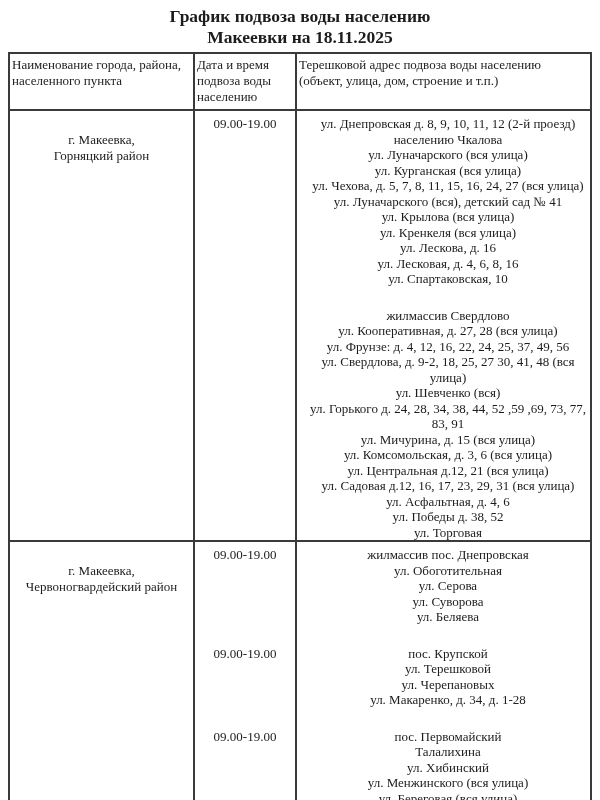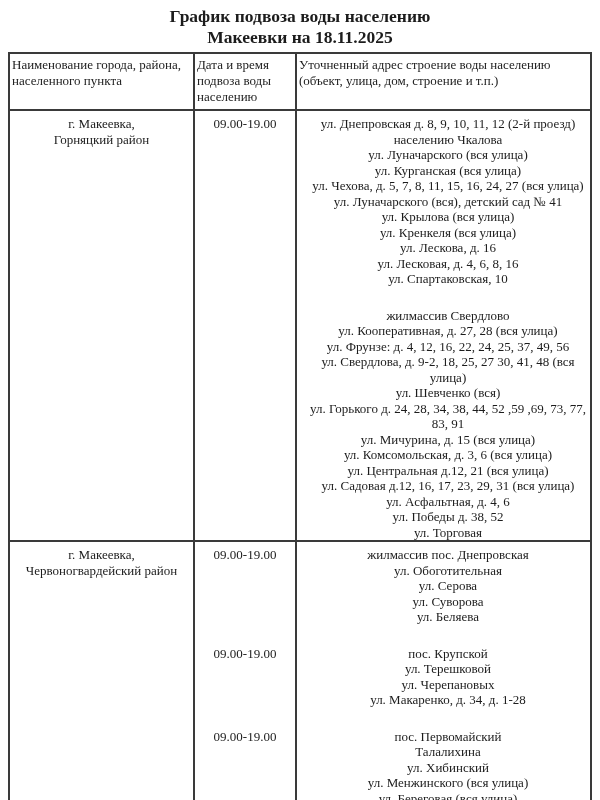--- a/index.html
+++ b/index.html
@@ -41,21 +41,21 @@
   }
   .cell.c1,.cell.c2{border-right:2px solid var(--line);}
   .tr.body .cell{
     font-size:13px;
     line-height:15.5px;
     text-align:center;
   }
   .tr.body .c1{
     grid-column:1;
     white-space:pre-line;
-    padding-top:5px;
+    padding-top:21px;
   }
   .tr.body .c2{grid-column:2;padding-top:5px;text-align:center;}
   .tr.body .c3{grid-column:3;padding:5px 3px 0 12px;}
   .tr.body .gap{padding-top:21px;}
   #tbody .tr:first-child{min-height:423px;}
   #tbody .tr:last-child{min-height:263px;}
 </style>
 </head>
 <body>
 
@@ -65,21 +65,21 @@
     <div>Макеевки на 18.11.2025</div>
   </div>
 
   <div class="tbl">
     <div class="tr thead">
       <div class="cell c1">Наименование города, района,
 населенного пункта</div>
       <div class="cell c2">Дата и время
 подвоза воды
 населению</div>
-      <div class="cell c3">Уточненный адрес строение воды населению
+      <div class="cell c3">Терешковой адрес подвоза воды населению
 (объект, улица, дом, строение и т.п.)</div>
     </div>
     <div id="tbody">
         <div class="tr body" style="grid-template-rows: repeat(2, auto);">
           <div class="cell c1" style="grid-row: 1 / span 2;">г. Макеевка,
 Горняцкий район</div>
           <div class="cell c2" style="grid-row: 1;">09.00-19.00</div>
           <div class="cell c3" style="grid-row: 1;">
             <div>ул. Днепровская д. 8, 9, 10, 11, 12 (2-й проезд)</div>
             <div>населению Чкалова</div>

